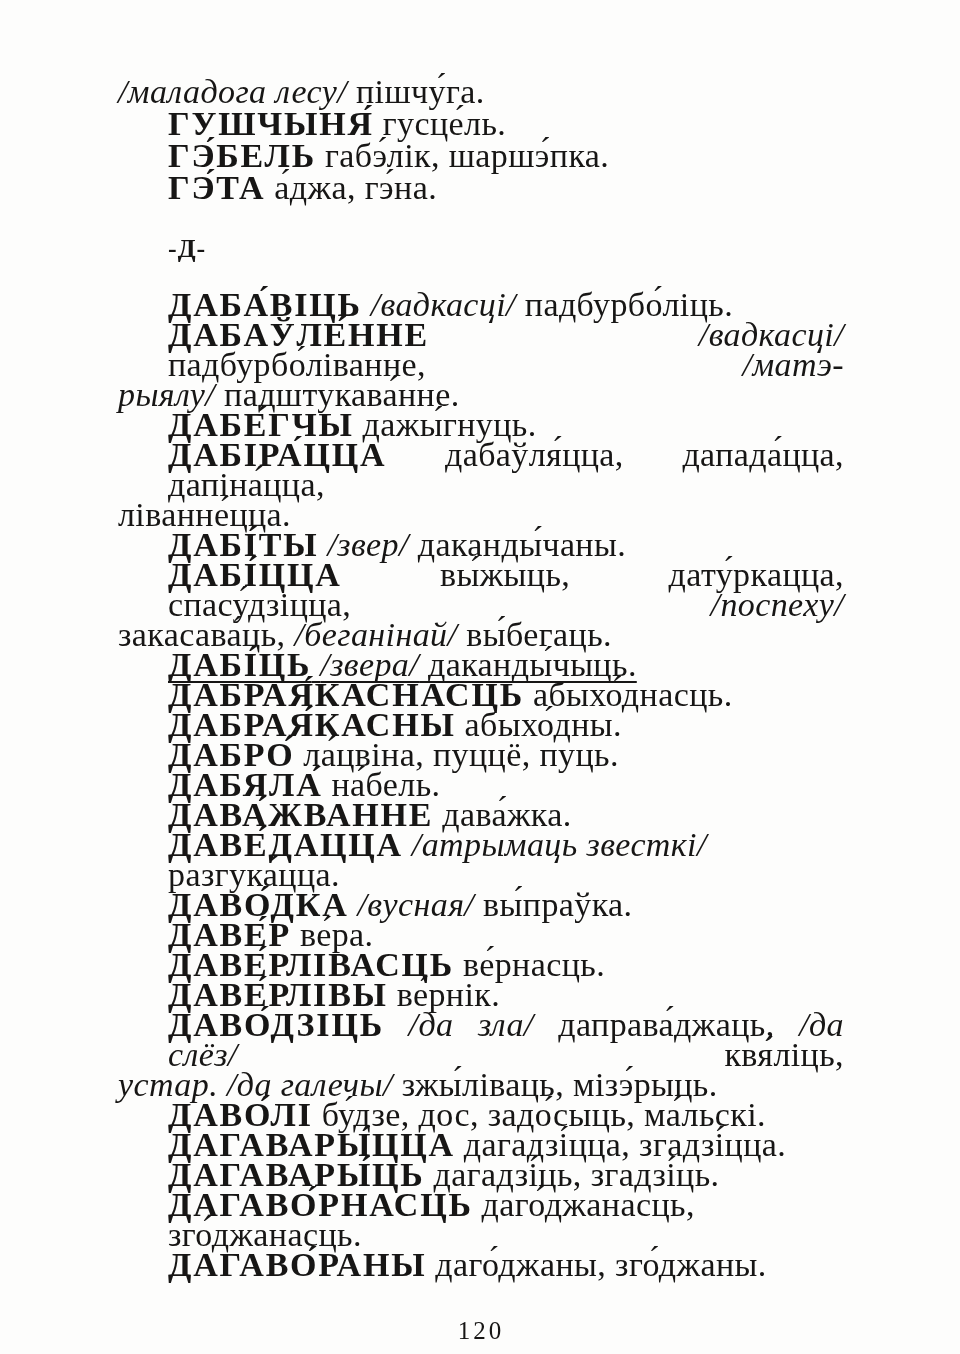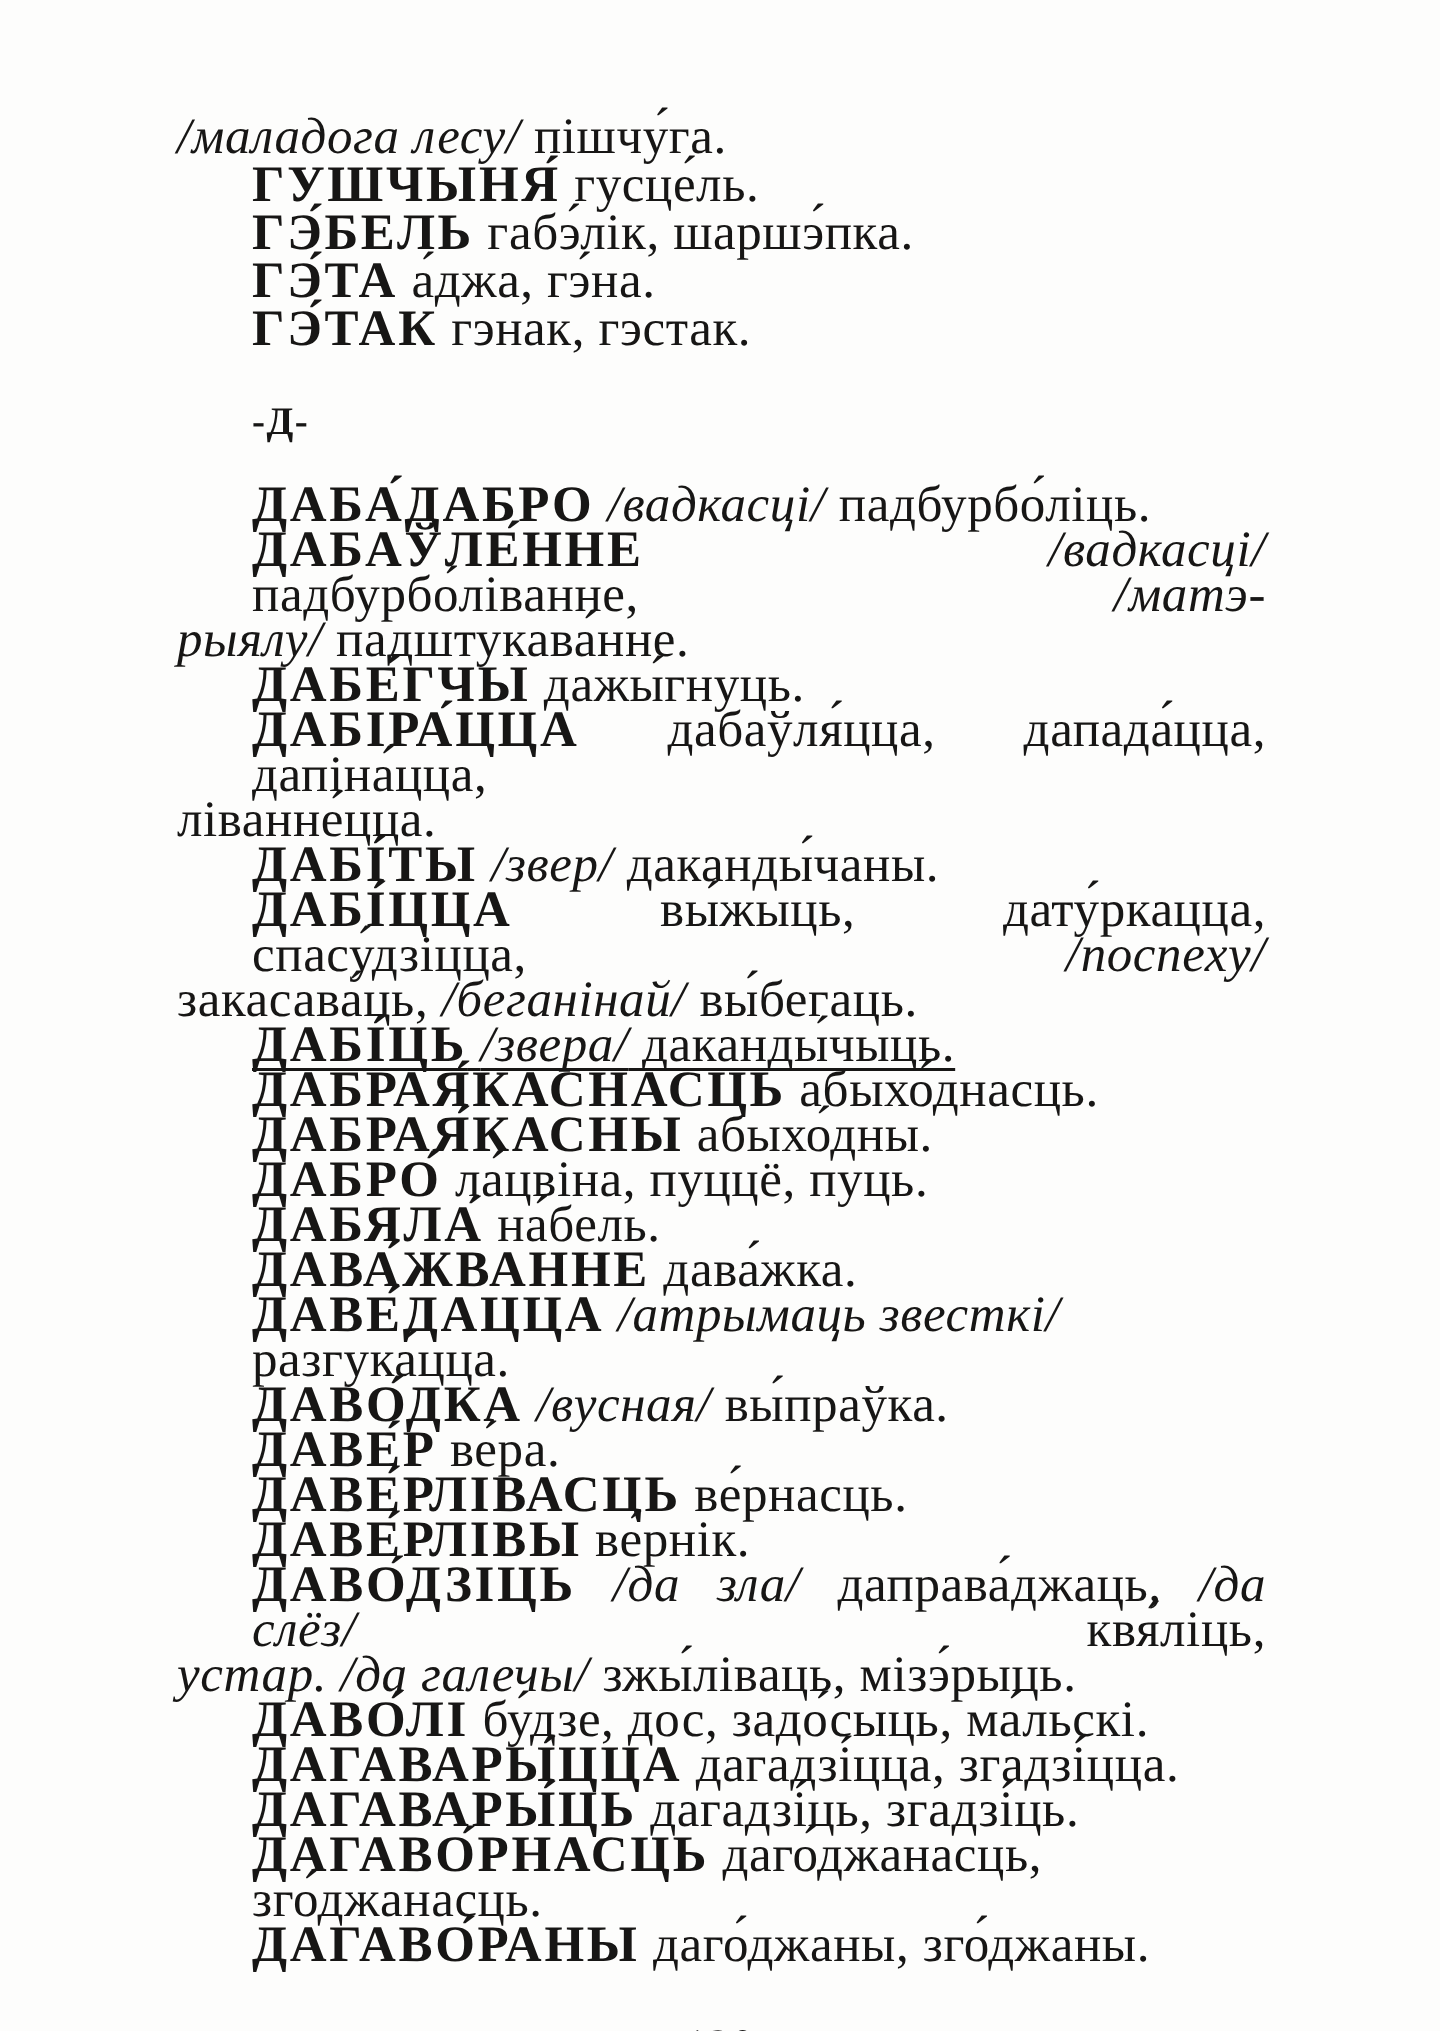--- a/index.html
+++ b/index.html
@@ -65,25 +65,24 @@
 </head>
 <body>
 
 <div class="page">
   <div class="textcol">
     <div id="block-g" class="block g">
         <div class="line"><span class="run-i">/маладога лесу/</span><span class="run-r"> пішчу́га.</span></div>
         <div class="line indent"><span class="run-b">ГУШЧЫНЯ́</span><span class="run-r"> гусце́ль.</span></div>
         <div class="line indent"><span class="run-b">ГЭ́БЕЛЬ</span><span class="run-r"> габэ́лік, шаршэ́пка.</span></div>
         <div class="line indent"><span class="run-b">ГЭ́ТА</span><span class="run-r"> а́джа, гэ́на.</span></div>
-        <div class="line indent"><span class="run-b">ГЭ́ТАК</span><span class="run-r"> гэнак, гэстак.</span></div>
       </div>
     <div class="divider">-Д-</div>
     <div id="block-d" class="block d">
-        <div class="line indent"><span class="run-b">ДАБА́ДАБРО</span><span class="run-r"> </span><span class="run-i">/вадкасці/</span><span class="run-r"> падбурбо́ліць.</span></div>
+        <div class="line indent"><span class="run-b">ДАБА́ВІЦЬ</span><span class="run-r"> </span><span class="run-i">/вадкасці/</span><span class="run-r"> падбурбо́ліць.</span></div>
         <div class="line indent fill"><span class="run-b">ДАБАЎЛЕ́ННЕ</span><span class="run-r"> </span><span class="run-i">/вадкасці/</span><span class="run-r"> падбурбо́ліванне, </span><span class="run-i">/матэ-</span></div>
         <div class="line"><span class="run-i">рыялу/</span><span class="run-r"> падштукава́нне.</span></div>
         <div class="line indent"><span class="run-b">ДАБЕ́ГЧЫ</span><span class="run-r"> дажы́гнуць.</span></div>
         <div class="line indent fill"><span class="run-b">ДАБІРА́ЦЦА</span><span class="run-r"> дабаўля́цца, дапада́цца, дапіна́цца,</span></div>
         <div class="line"><span class="run-r">ліванне́цца.</span></div>
         <div class="line indent"><span class="run-b">ДАБІ́ТЫ</span><span class="run-r"> </span><span class="run-i">/звер/</span><span class="run-r"> даканды́чаны.</span></div>
         <div class="line indent fill"><span class="run-b">ДАБІ́ЦЦА</span><span class="run-r"> вы́жыць, дату́ркацца, спасу́дзіцца, </span><span class="run-i">/поспеху/</span></div>
         <div class="line"><span class="run-r">закасава́ць, </span><span class="run-i">/беганінай/</span><span class="run-r"> вы́бегаць.</span></div>
         <div class="line indent ul"><span class="run-b">ДАБІ́ЦЬ</span><span class="run-r"> </span><span class="run-i">/звера/</span><span class="run-r"> даканды́чыць.</span></div>
         <div class="line indent"><span class="run-b">ДАБРАЯ́КАСНАСЦЬ</span><span class="run-r"> абыхо́днасць.</span></div>

